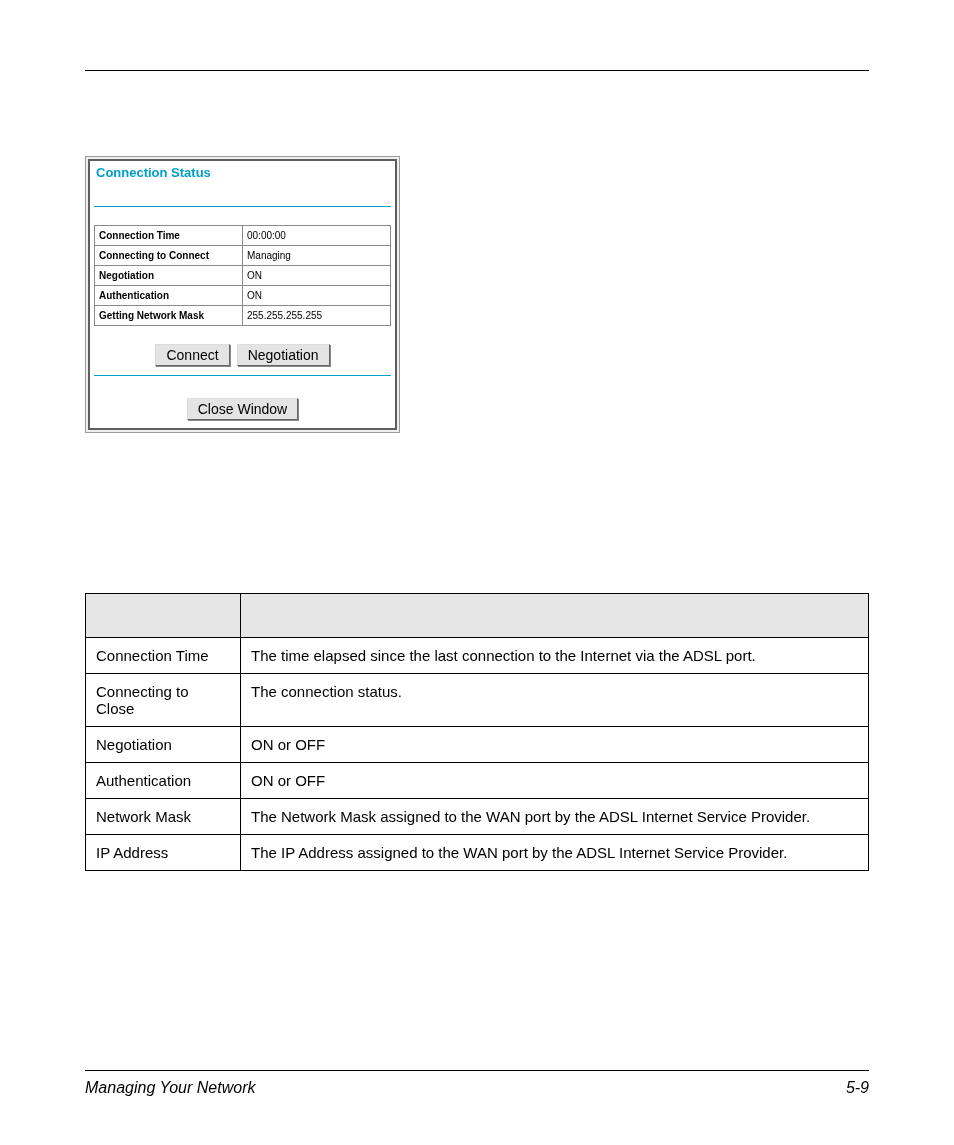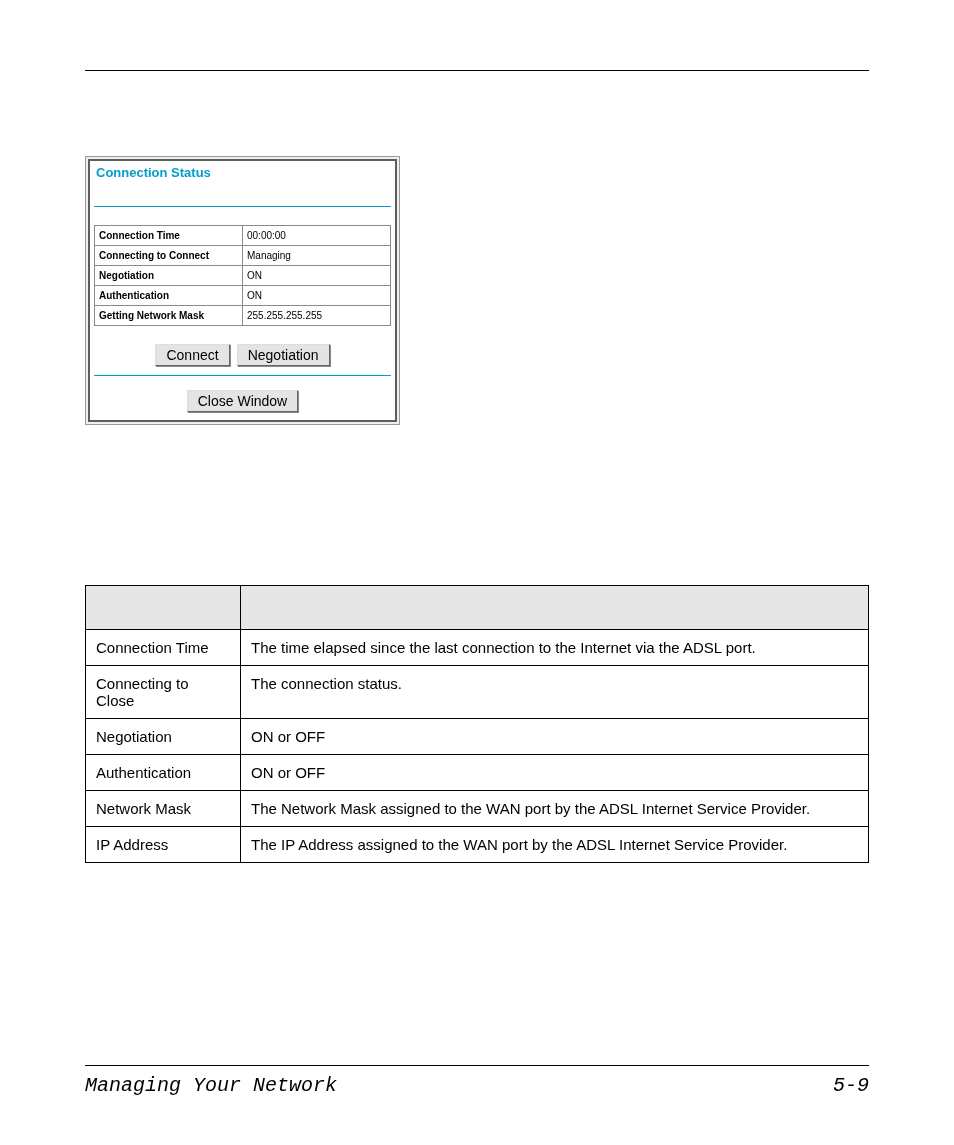--- a/index.html
+++ b/index.html
@@ -64,21 +64,21 @@
   .status-table td.lbl {
     font-weight: bold;
     width: 50%;
   }
   .btn-row {
     text-align: center;
     padding: 18px 0 6px 0;
   }
   .btn-row2 {
     text-align: center;
-    padding: 0 0 8px 0;
+    padding: 8px 0 8px 0;
     border-top: 1px solid #009fc7;
     margin: 3px 4px 0 4px;
   }
   .btn-row2-inner { padding-top: 14px; }
   .winbtn {
     display: inline-block;
     font-size: 14px;
     font-family: Arial, Helvetica, sans-serif;
     padding: 2px 10px;
     background: #e4e4e4;
@@ -121,23 +121,23 @@
     right: 85px;
     bottom: 48px;
   }
   .bottom-rule {
     border-top: 1px solid #000;
     margin-bottom: 8px;
   }
   .footer-row {
     display: flex;
     justify-content: space-between;
-    font-size: 20px;
+    font-size: 16px;
     font-style: italic;
-    font-family: Liberation Mono, monospace;
+    font-family: Liberation Sans, sans-serif;
   }
 </style>
 </head>
 <body>
 
 <div class="page">
   <div class="top-rule"></div>
 
   <div class="panel">
     <div class="panel-inner">

